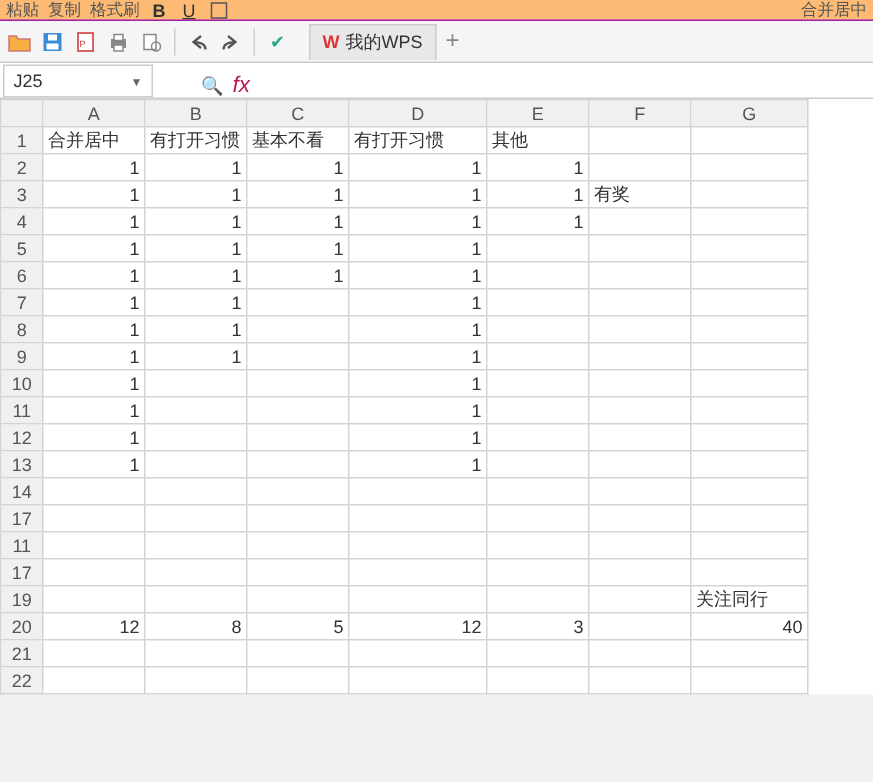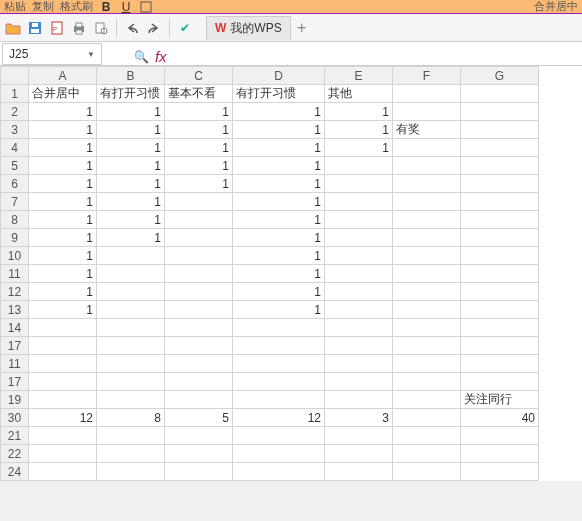--- a/index.html
+++ b/index.html
@@ -315,21 +315,21 @@
           <th class="rowhdr">19</th>
           <td></td>
           <td></td>
           <td></td>
           <td></td>
           <td></td>
           <td></td>
           <td class="cell-l">关注同行</td>
         </tr>
   <tr>
-          <th class="rowhdr">30</th>
+          <th class="rowhdr">20</th>
           <td class="cell-r">12</td>
           <td class="cell-r">8</td>
           <td class="cell-r">5</td>
           <td class="cell-r">12</td>
           <td class="cell-r">3</td>
           <td></td>
           <td class="cell-r">40</td>
         </tr>
   <tr>
           <th class="rowhdr">21</th>
@@ -344,25 +344,15 @@
   <tr>
           <th class="rowhdr">22</th>
           <td></td>
           <td></td>
           <td></td>
           <td></td>
           <td></td>
           <td></td>
           <td></td>
         </tr>
-  <tr>
-          <th class="rowhdr">24</th>
-          <td></td>
-          <td></td>
-          <td></td>
-          <td></td>
-          <td></td>
-          <td></td>
-          <td></td>
-        </tr>
 </tbody>
     </table>
 </div>
 
 </body></html>

